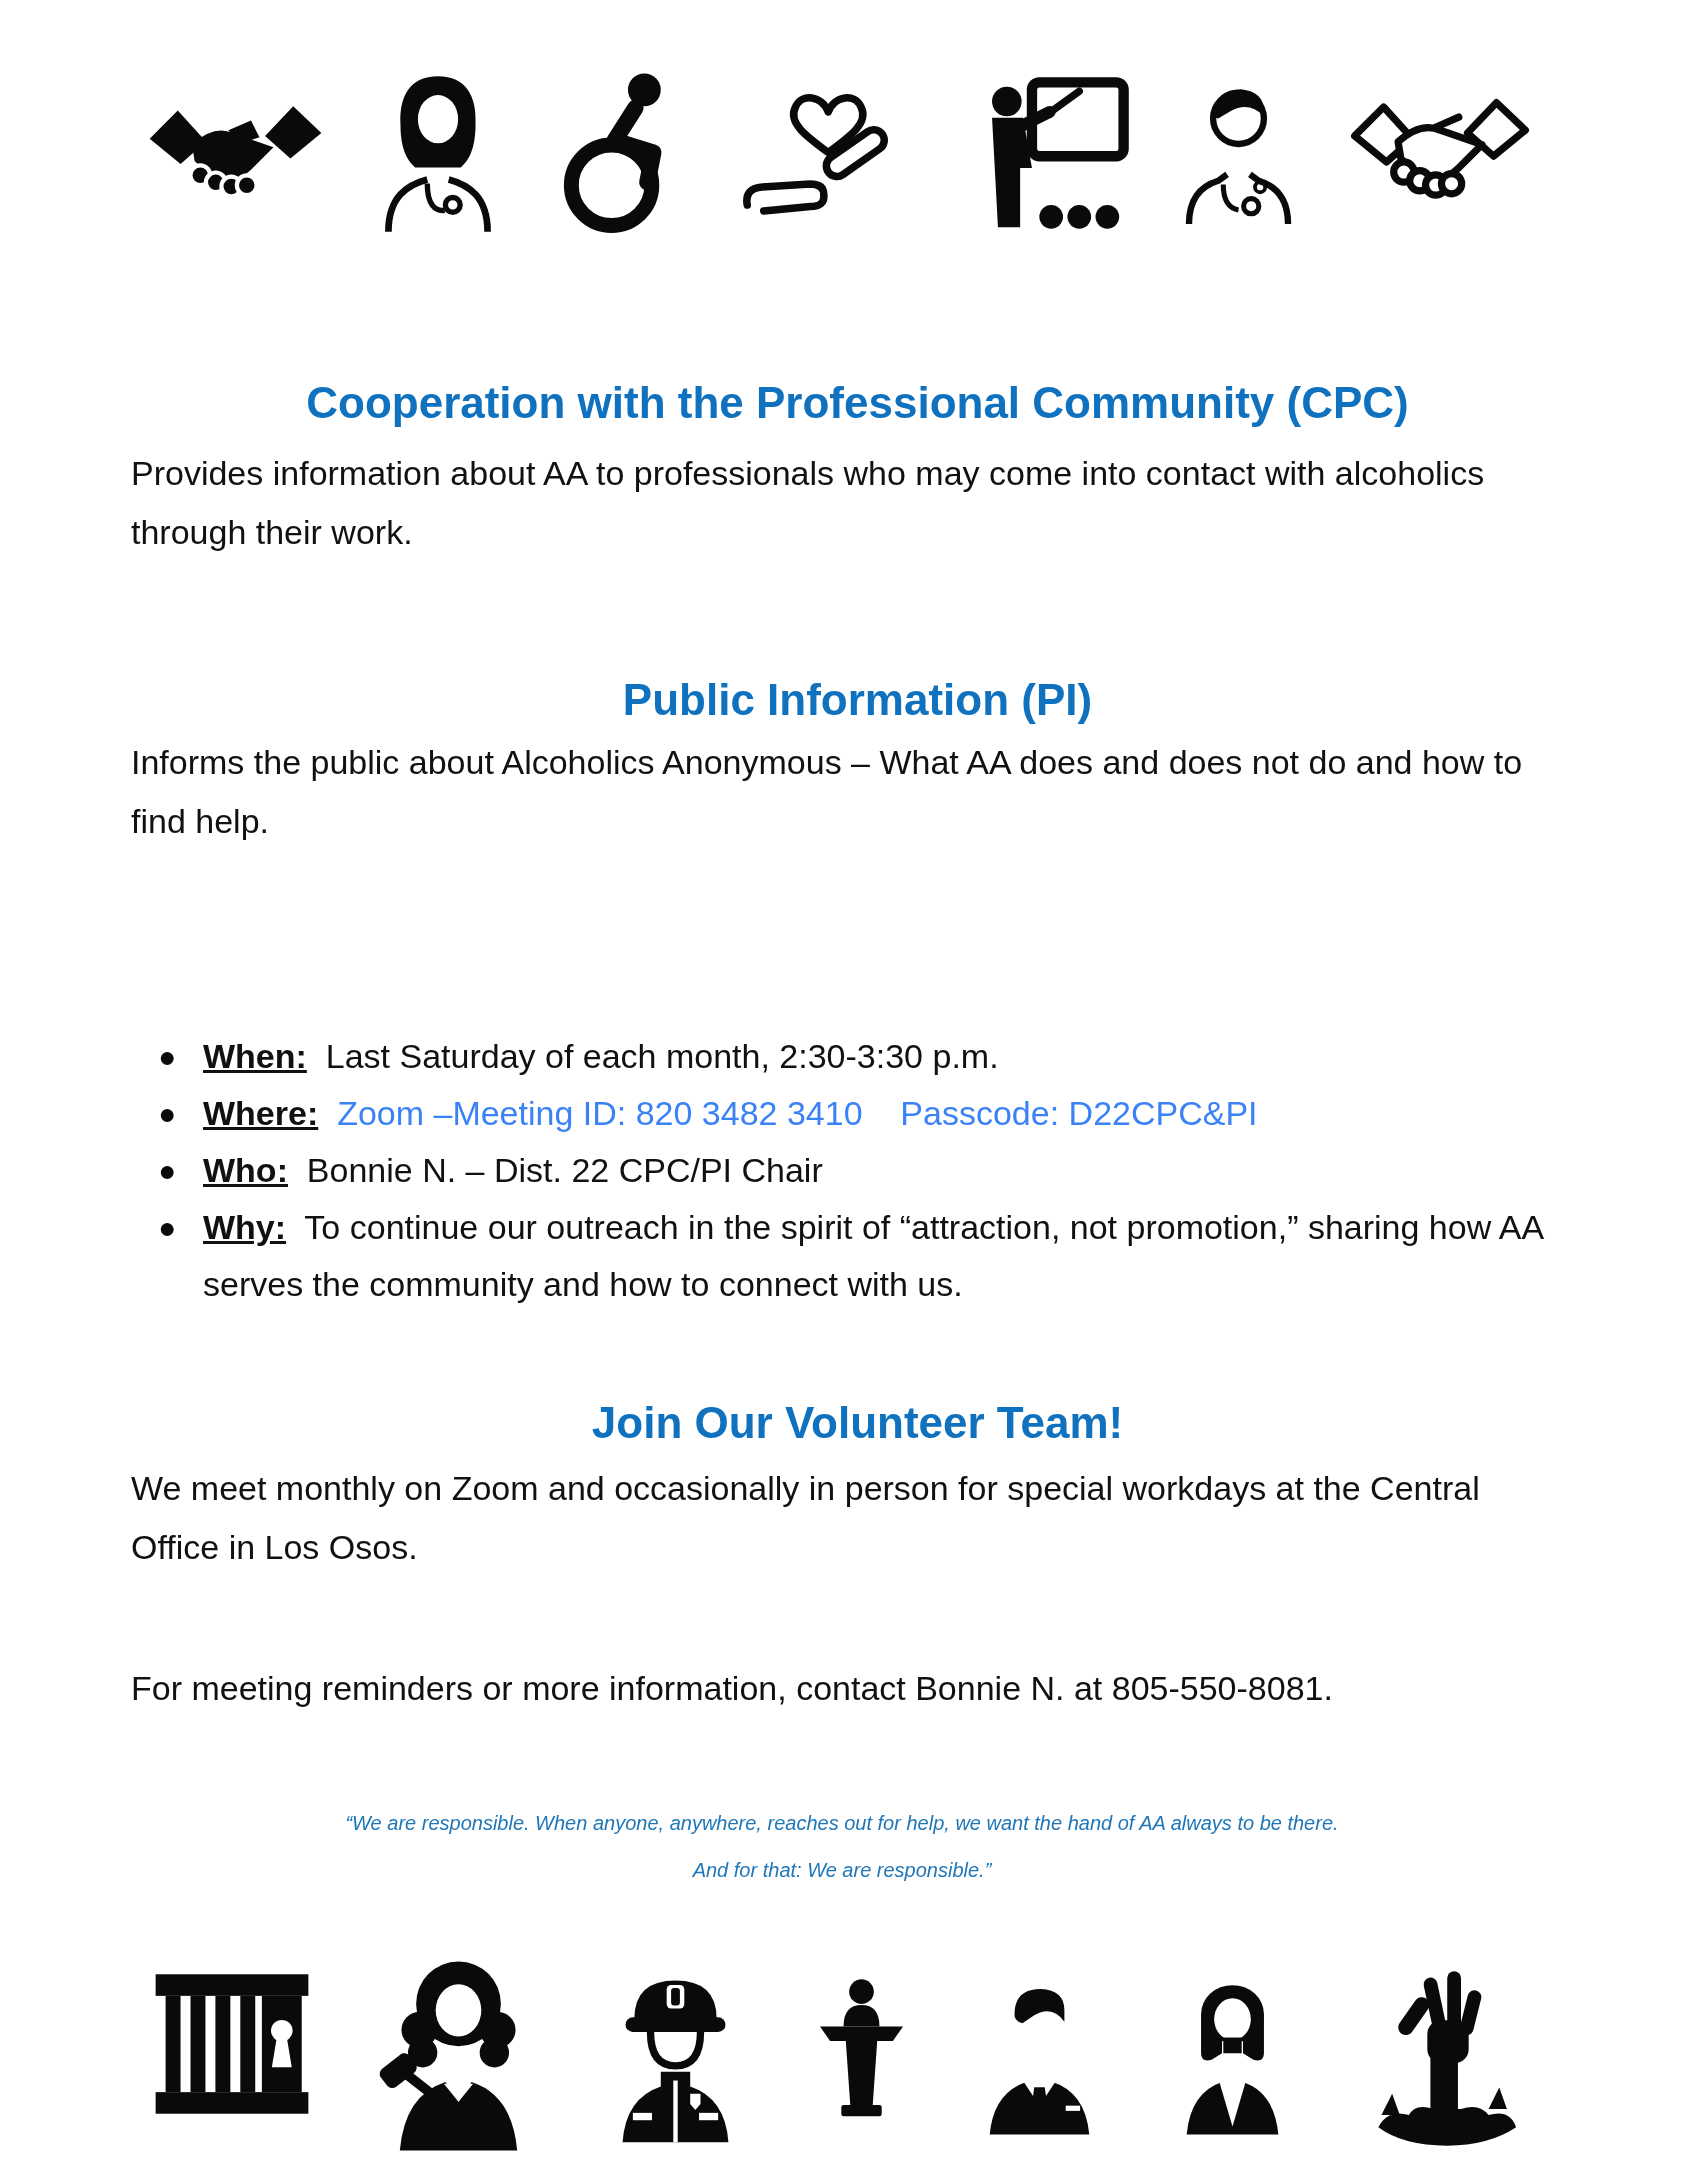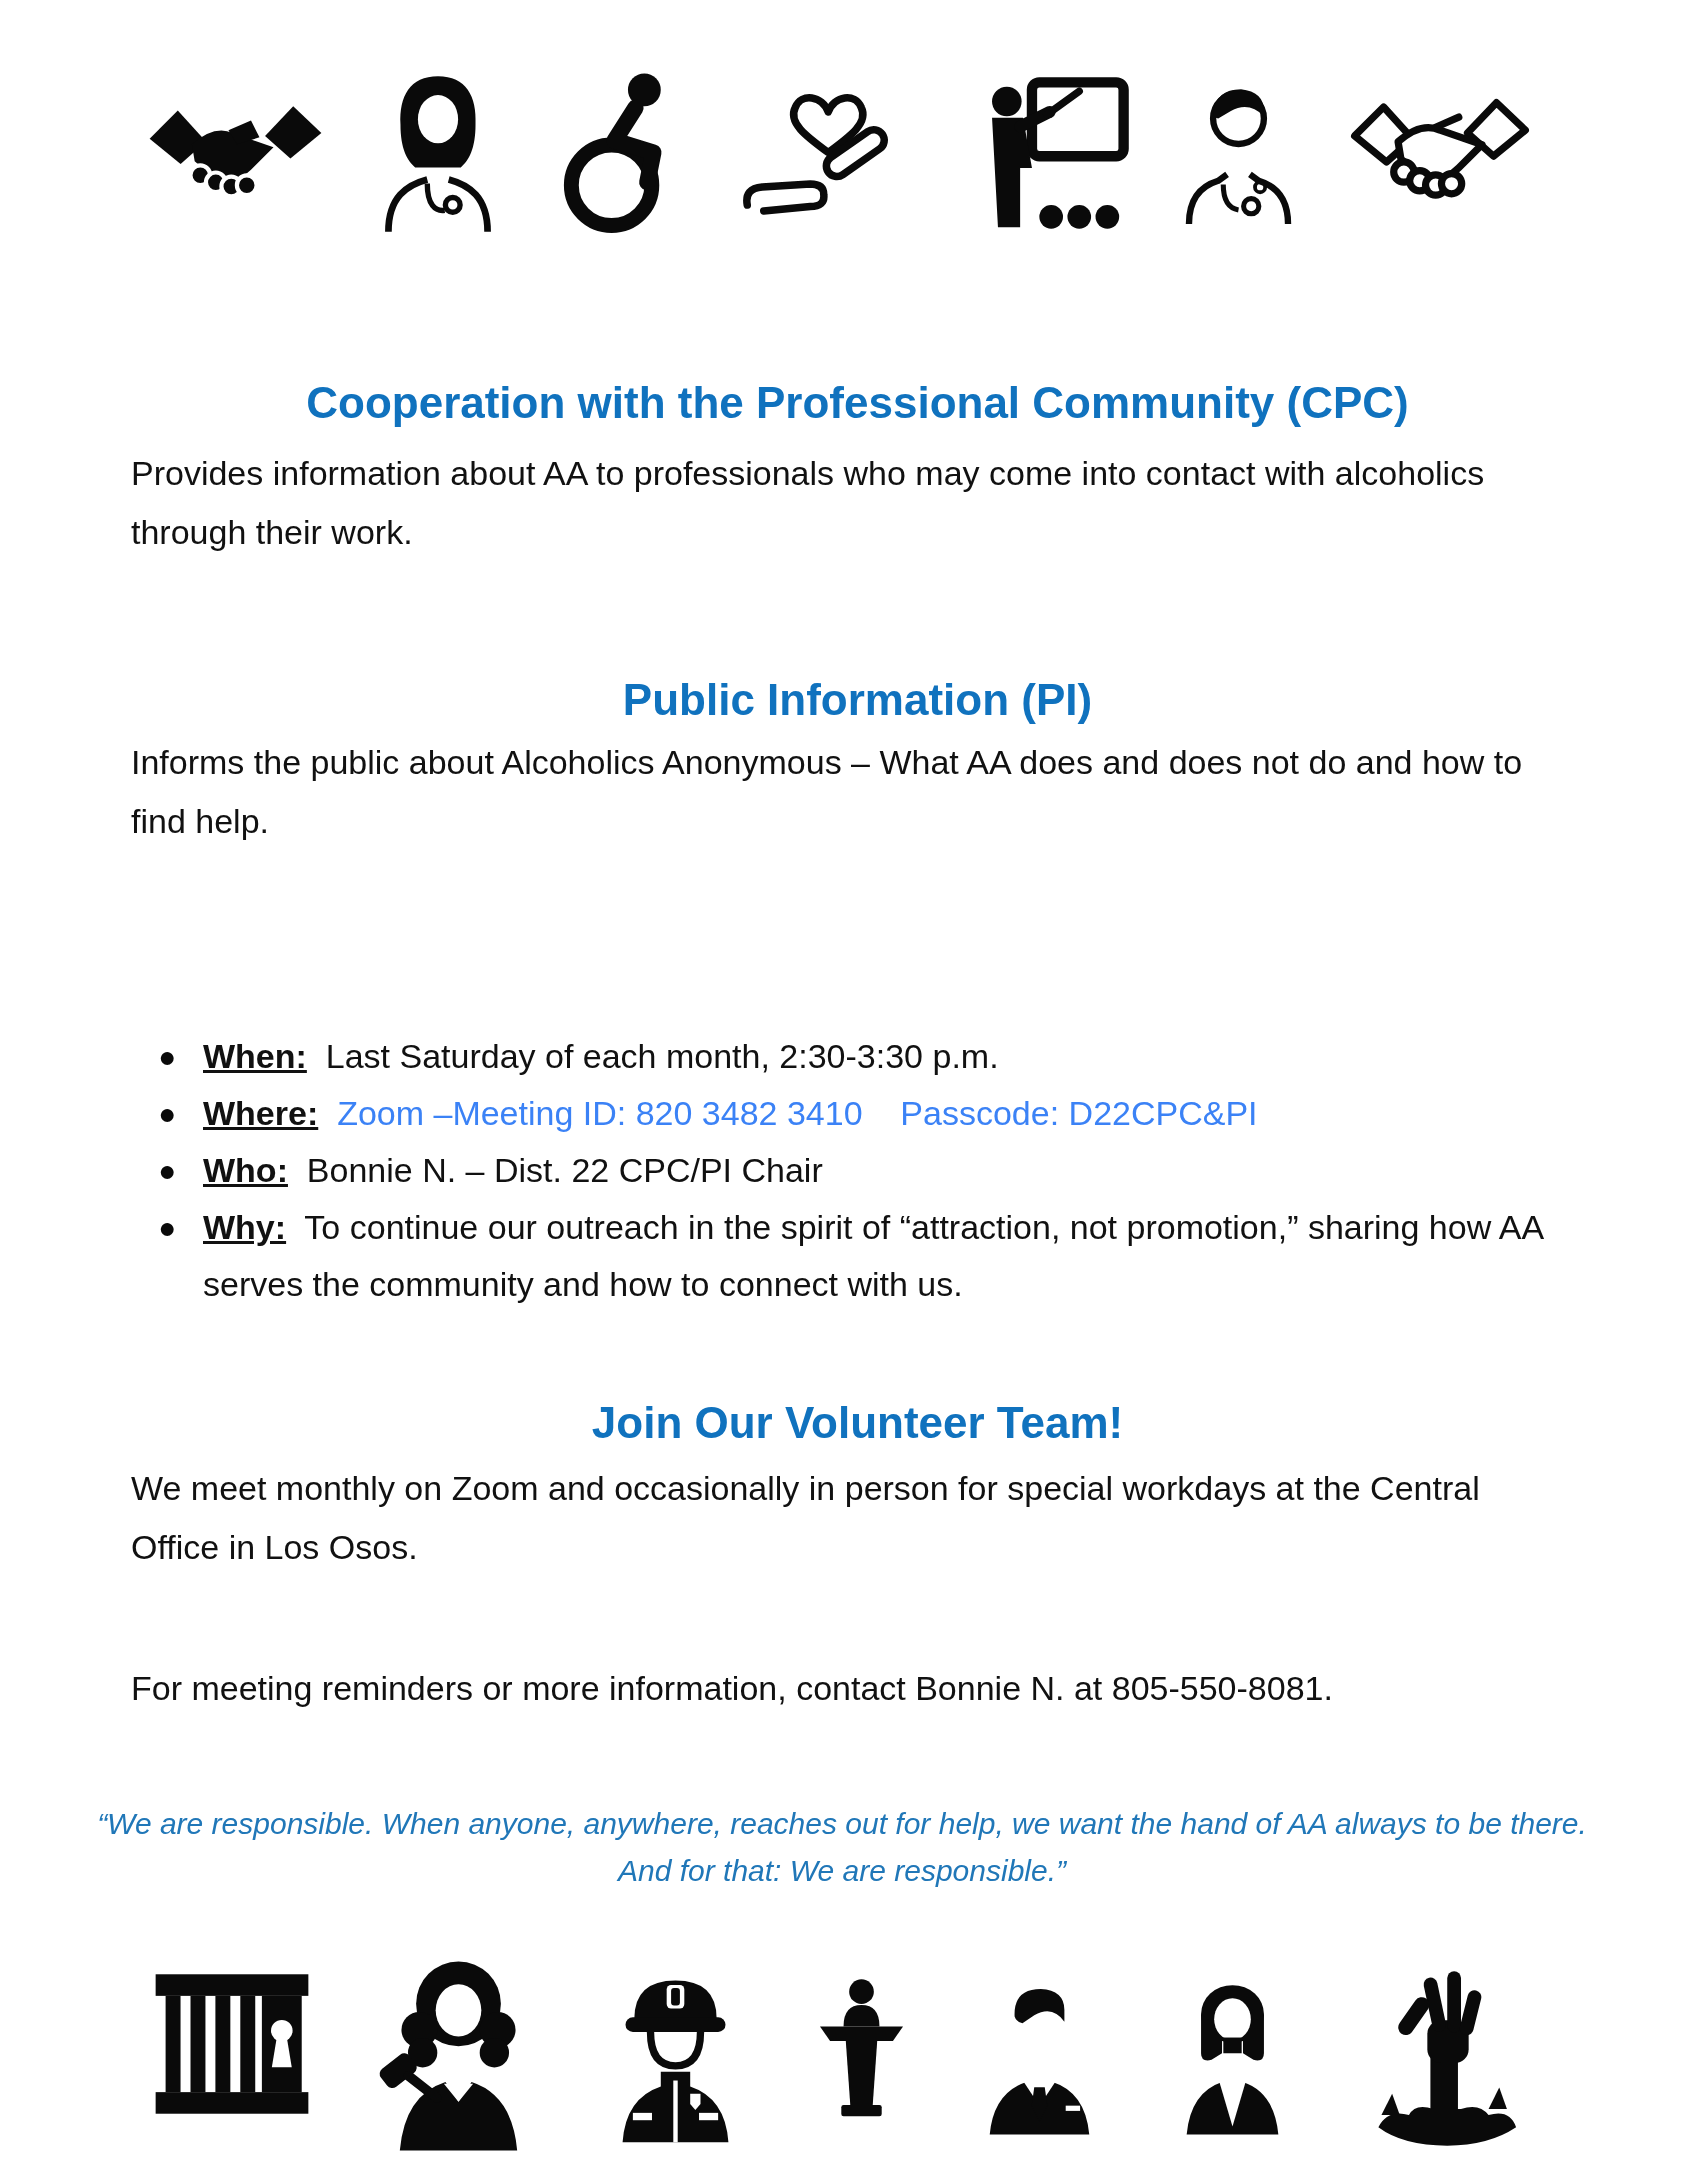--- a/index.html
+++ b/index.html
@@ -38,21 +38,21 @@
     margin:0;padding:0;list-style:none;
   }
   ul.bullets li{display:flex;font-size:34px;line-height:57px;}
   ul.bullets .dot{width:45px;flex:0 0 45px;font-size:30px;color:#0a0a0a;}
   ul.bullets .li-content{flex:1;}
   ul.bullets .blabel{font-weight:bold;white-space:pre;text-decoration:underline;}
   ul.bullets .btext{white-space:pre-wrap;}
   .red{color:#3b82f6;text-align:center;}
   .quote{
     position:absolute;top:1800px;left:40px;width:1604px;
-    text-align:center;font-size:30px;font-style:italic;
+    text-align:center;font-size:20px;font-style:italic;
     color:#2077B8;line-height:47px;
   }
 </style>
 </head>
 <body>
 
 <div class="page">
 
   <div class="icons-row icons-top">
     <span class="icon" style="width:183px;height:121px;">

